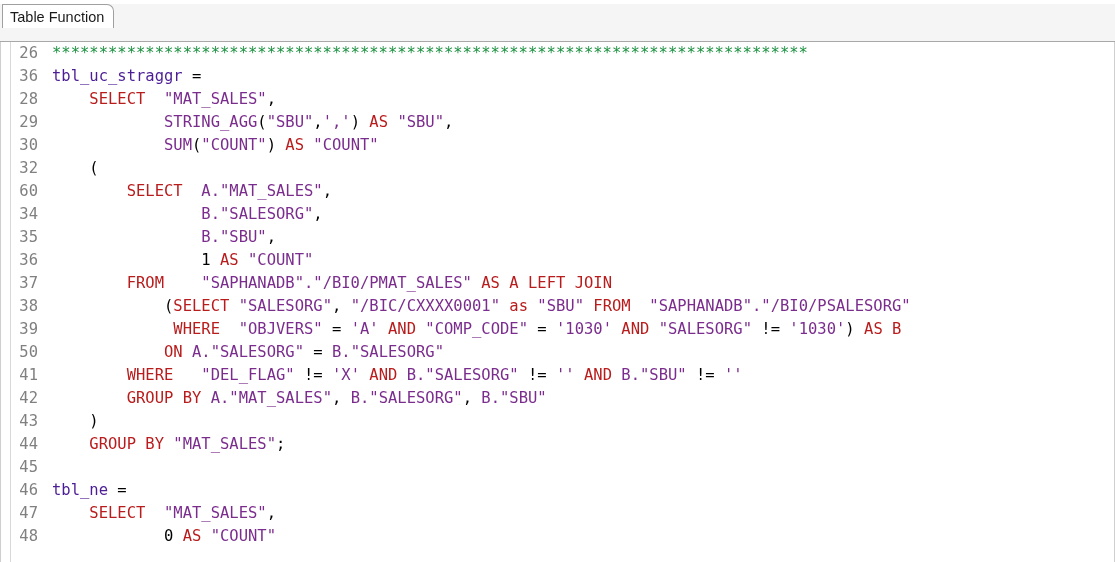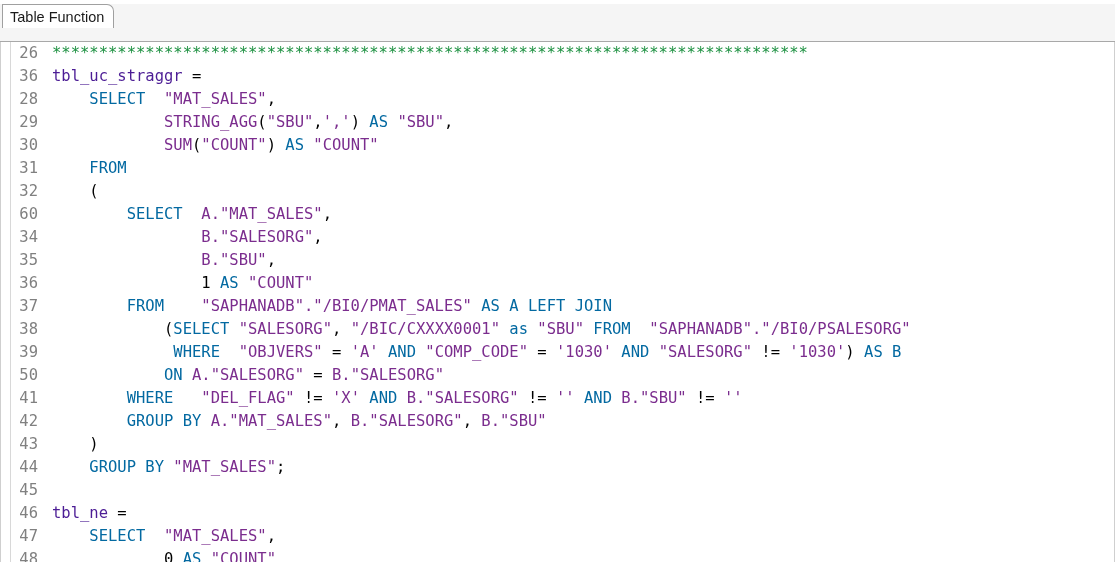--- a/index.html
+++ b/index.html
@@ -114,21 +114,21 @@
   .code {
     position: absolute;
     left: 51px;
     top: 0;
     height: 23px;
     white-space: pre;
   }
 
   
   .t-plain   { color: #000000; }
-  .t-kw      { color: #0369a1; }
+  .t-kw      { color: #b91c1c; }
   .t-str     { color: #7b2d8e; }
   .t-comment { color: #1d9141; }
   .t-ident   { color: #4c1d95; }
   .t-num     { color: #000000; }
 </style>
 </head>
 <body>
 
 <div id="app">
 
@@ -139,21 +139,20 @@
   </div>
 
   <div class="editor">
     <div class="gutter-rule"></div>
     <div class="code-area" id="code-area">
         <div class="line"><div class="gutter">26</div><div class="code"><span class="t-comment">*********************************************************************************</span></div></div>
         <div class="line"><div class="gutter">36</div><div class="code"><span class="t-ident">tbl_uc_straggr</span><span class="t-plain"> </span><span class="t-plain">=</span></div></div>
         <div class="line"><div class="gutter">28</div><div class="code"><span class="t-plain">    </span><span class="t-kw">SELECT</span><span class="t-plain">  </span><span class="t-str">"MAT_SALES"</span><span class="t-plain">,</span></div></div>
         <div class="line"><div class="gutter">29</div><div class="code"><span class="t-plain">            </span><span class="t-str">STRING_AGG</span><span class="t-plain">(</span><span class="t-str">"SBU"</span><span class="t-plain">,</span><span class="t-str">','</span><span class="t-plain">)</span><span class="t-plain"> </span><span class="t-kw">AS</span><span class="t-plain"> </span><span class="t-str">"SBU"</span><span class="t-plain">,</span></div></div>
         <div class="line"><div class="gutter">30</div><div class="code"><span class="t-plain">            </span><span class="t-str">SUM</span><span class="t-plain">(</span><span class="t-str">"COUNT"</span><span class="t-plain">)</span><span class="t-plain"> </span><span class="t-kw">AS</span><span class="t-plain"> </span><span class="t-str">"COUNT"</span></div></div>
-        <div class="line"><div class="gutter">31</div><div class="code"><span class="t-plain">    </span><span class="t-kw">FROM</span></div></div>
         <div class="line"><div class="gutter">32</div><div class="code"><span class="t-plain">    </span><span class="t-plain">(</span></div></div>
         <div class="line"><div class="gutter">60</div><div class="code"><span class="t-plain">        </span><span class="t-kw">SELECT</span><span class="t-plain">  </span><span class="t-str">A.</span><span class="t-str">"MAT_SALES"</span><span class="t-plain">,</span></div></div>
         <div class="line"><div class="gutter">34</div><div class="code"><span class="t-plain">                </span><span class="t-str">B.</span><span class="t-str">"SALESORG"</span><span class="t-plain">,</span></div></div>
         <div class="line"><div class="gutter">35</div><div class="code"><span class="t-plain">                </span><span class="t-str">B.</span><span class="t-str">"SBU"</span><span class="t-plain">,</span></div></div>
         <div class="line"><div class="gutter">36</div><div class="code"><span class="t-plain">                </span><span class="t-num">1</span><span class="t-plain"> </span><span class="t-kw">AS</span><span class="t-plain"> </span><span class="t-str">"COUNT"</span></div></div>
         <div class="line"><div class="gutter">37</div><div class="code"><span class="t-plain">        </span><span class="t-kw">FROM</span><span class="t-plain">    </span><span class="t-str">"SAPHANADB"."/BI0/PMAT_SALES"</span><span class="t-plain"> </span><span class="t-kw">AS</span><span class="t-plain"> </span><span class="t-kw">A</span><span class="t-plain"> </span><span class="t-kw">LEFT</span><span class="t-plain"> </span><span class="t-kw">JOIN</span></div></div>
         <div class="line"><div class="gutter">38</div><div class="code"><span class="t-plain">            </span><span class="t-plain">(</span><span class="t-kw">SELECT</span><span class="t-plain"> </span><span class="t-str">"SALESORG"</span><span class="t-plain">, </span><span class="t-str">"/BIC/CXXXX0001"</span><span class="t-plain"> </span><span class="t-kw">as</span><span class="t-plain"> </span><span class="t-str">"SBU"</span><span class="t-plain"> </span><span class="t-kw">FROM</span><span class="t-plain">  </span><span class="t-str">"SAPHANADB"."/BI0/PSALESORG"</span></div></div>
         <div class="line"><div class="gutter">39</div><div class="code"><span class="t-plain">             </span><span class="t-kw">WHERE</span><span class="t-plain">  </span><span class="t-str">"OBJVERS"</span><span class="t-plain"> = </span><span class="t-str">'A'</span><span class="t-plain"> </span><span class="t-kw">AND</span><span class="t-plain"> </span><span class="t-str">"COMP_CODE"</span><span class="t-plain"> = </span><span class="t-str">'1030'</span><span class="t-plain"> </span><span class="t-kw">AND</span><span class="t-plain"> </span><span class="t-str">"SALESORG"</span><span class="t-plain"> != </span><span class="t-str">'1030'</span><span class="t-plain">)</span><span class="t-plain"> </span><span class="t-kw">AS</span><span class="t-plain"> </span><span class="t-kw">B</span></div></div>
         <div class="line"><div class="gutter">50</div><div class="code"><span class="t-plain">            </span><span class="t-kw">ON</span><span class="t-plain"> </span><span class="t-str">A.</span><span class="t-str">"SALESORG"</span><span class="t-plain"> = </span><span class="t-str">B.</span><span class="t-str">"SALESORG"</span></div></div>
         <div class="line"><div class="gutter">41</div><div class="code"><span class="t-plain">        </span><span class="t-kw">WHERE</span><span class="t-plain">   </span><span class="t-str">"DEL_FLAG"</span><span class="t-plain"> != </span><span class="t-str">'X'</span><span class="t-plain"> </span><span class="t-kw">AND</span><span class="t-plain"> </span><span class="t-str">B.</span><span class="t-str">"SALESORG"</span><span class="t-plain"> != </span><span class="t-str">''</span><span class="t-plain"> </span><span class="t-kw">AND</span><span class="t-plain"> </span><span class="t-str">B.</span><span class="t-str">"SBU"</span><span class="t-plain"> != </span><span class="t-str">''</span></div></div>

